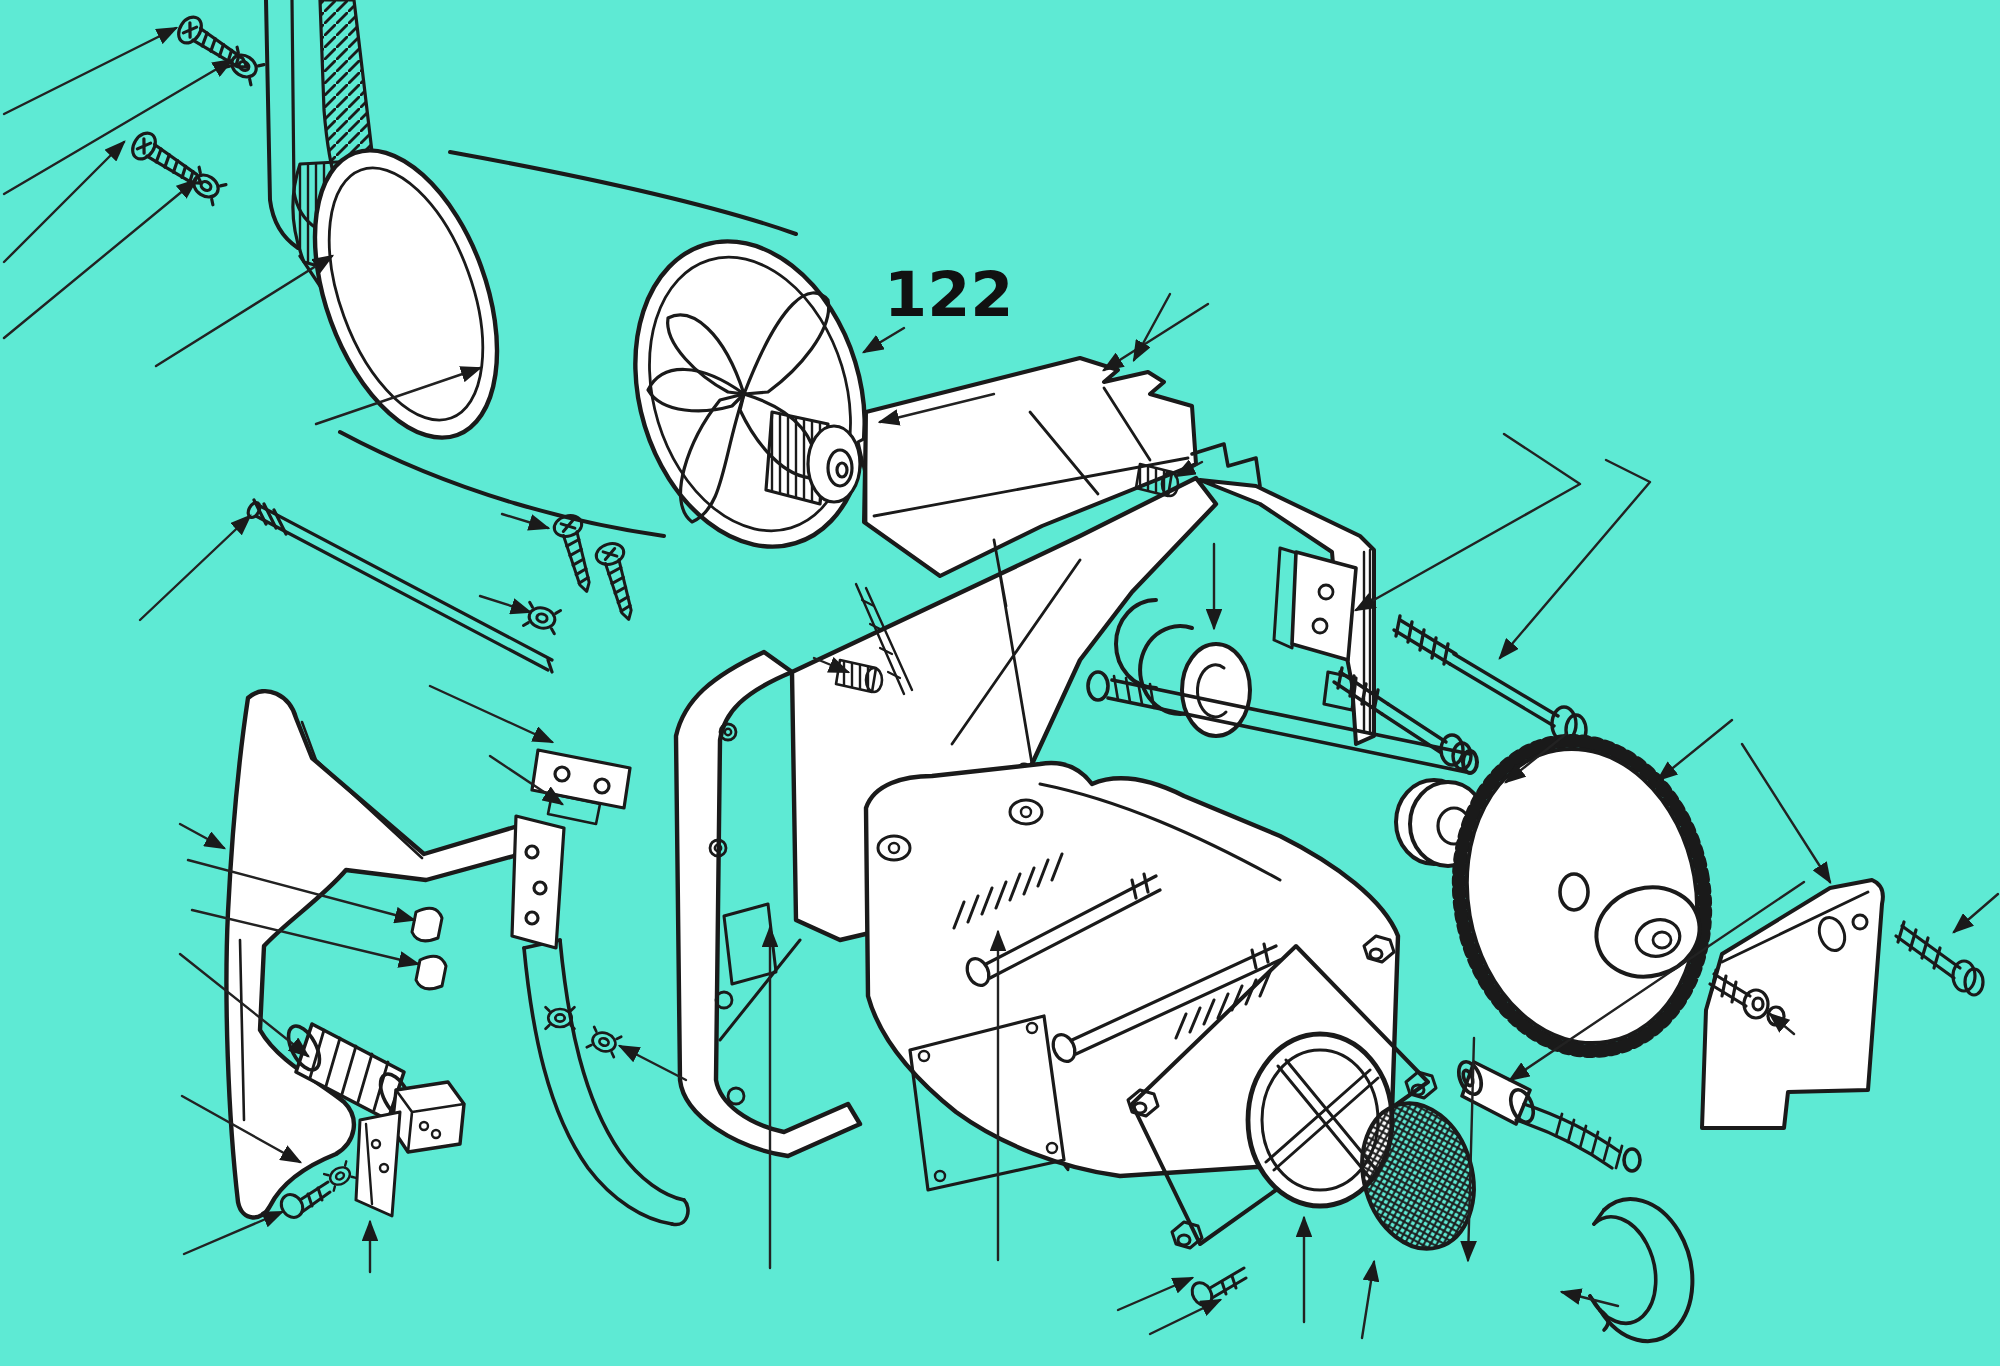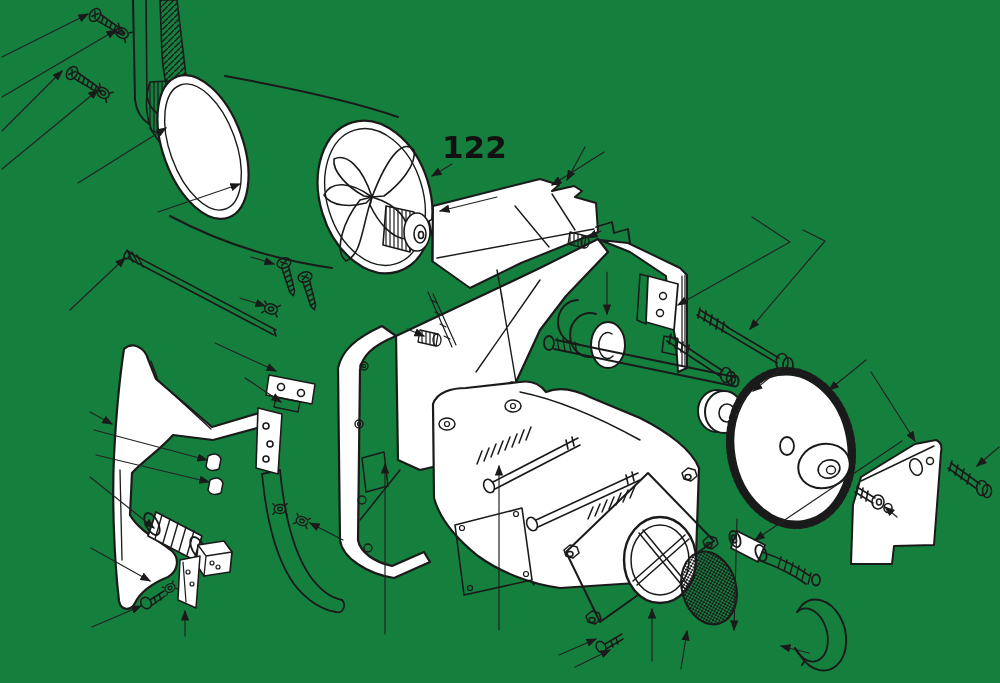--- a/index.html
+++ b/index.html
@@ -1,16 +1,16 @@
 <!DOCTYPE html>
 <html><head>
 <meta charset="utf-8">
 <style>
   html,body{margin:0;padding:0;background:#ffffff;}
-  .stage{position:relative;width:1000px;height:683px;background:#15803d;overflow:hidden;
+  .stage{position:relative;width:1000px;height:683px;background:#5eead4;overflow:hidden;
          font-family:"DejaVu Sans","Liberation Sans",sans-serif;}
   svg{display:block}
   .callout{font-family:"DejaVu Sans","Liberation Sans",sans-serif;font-weight:700;font-size:31px;fill:#111;}
 </style>
 </head>
 <body>
 
 <div class="stage">
 <svg width="1000" height="683" viewBox="0 0 1000 683">
   <defs>

